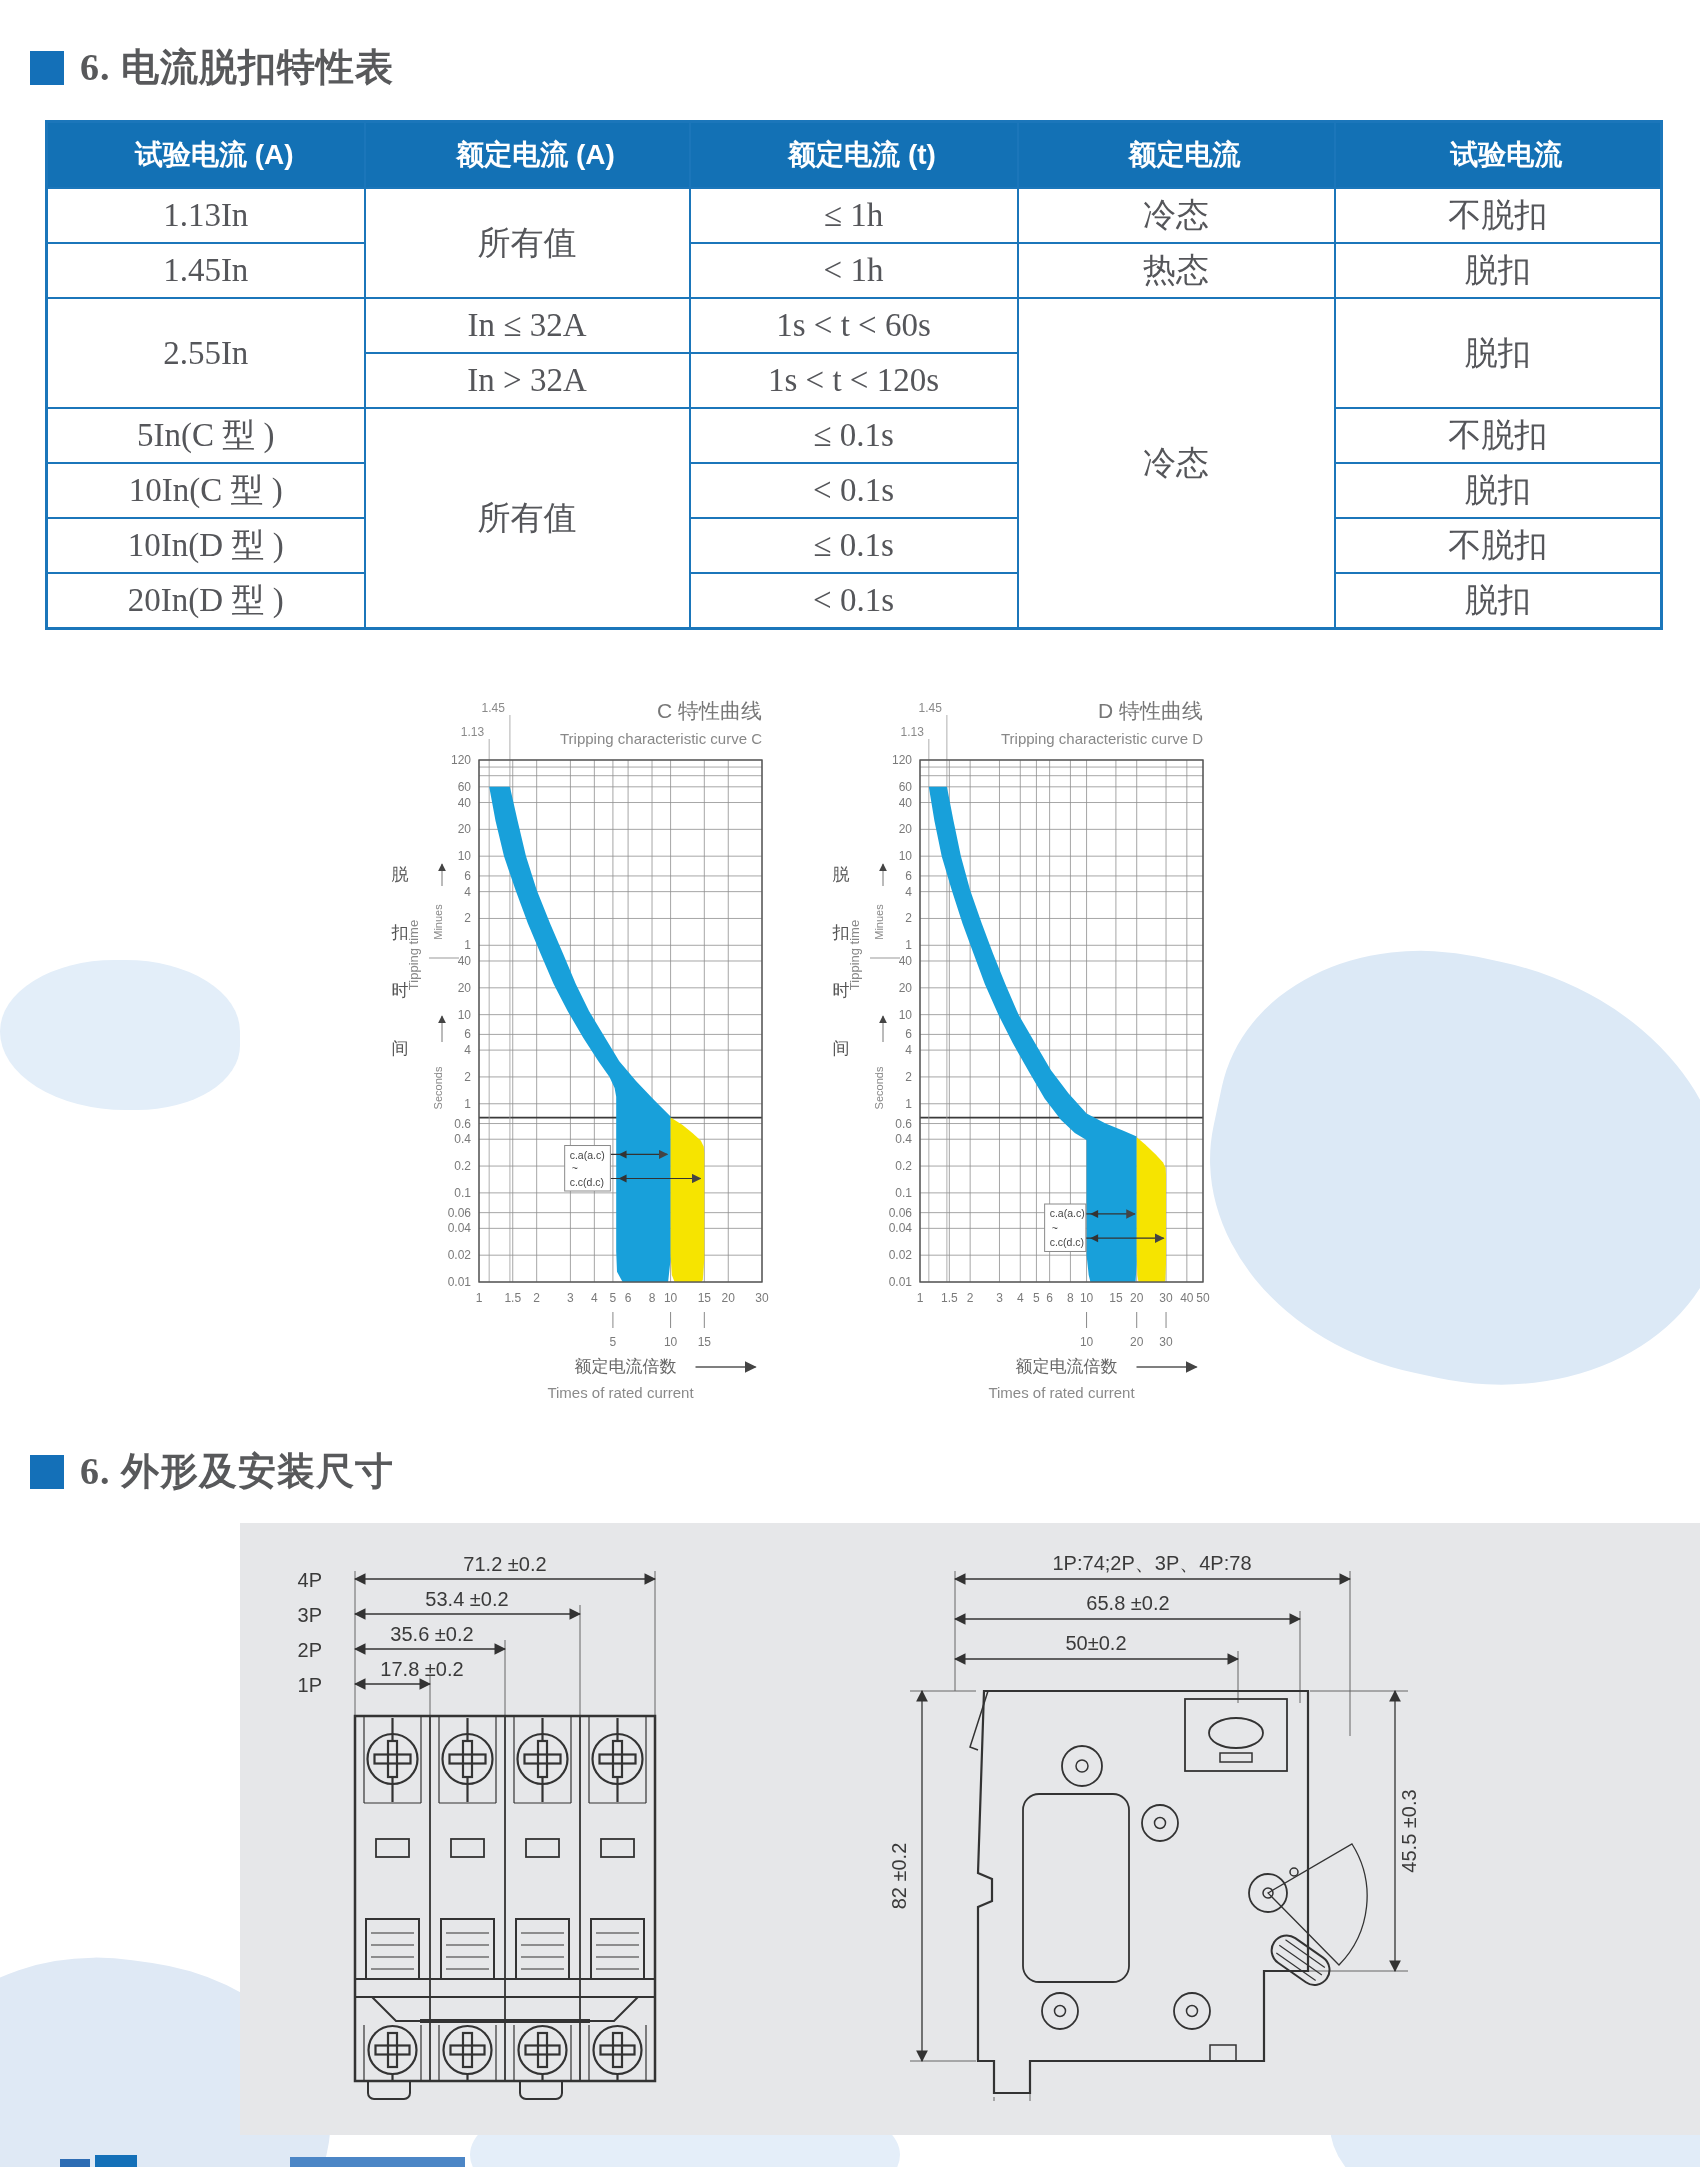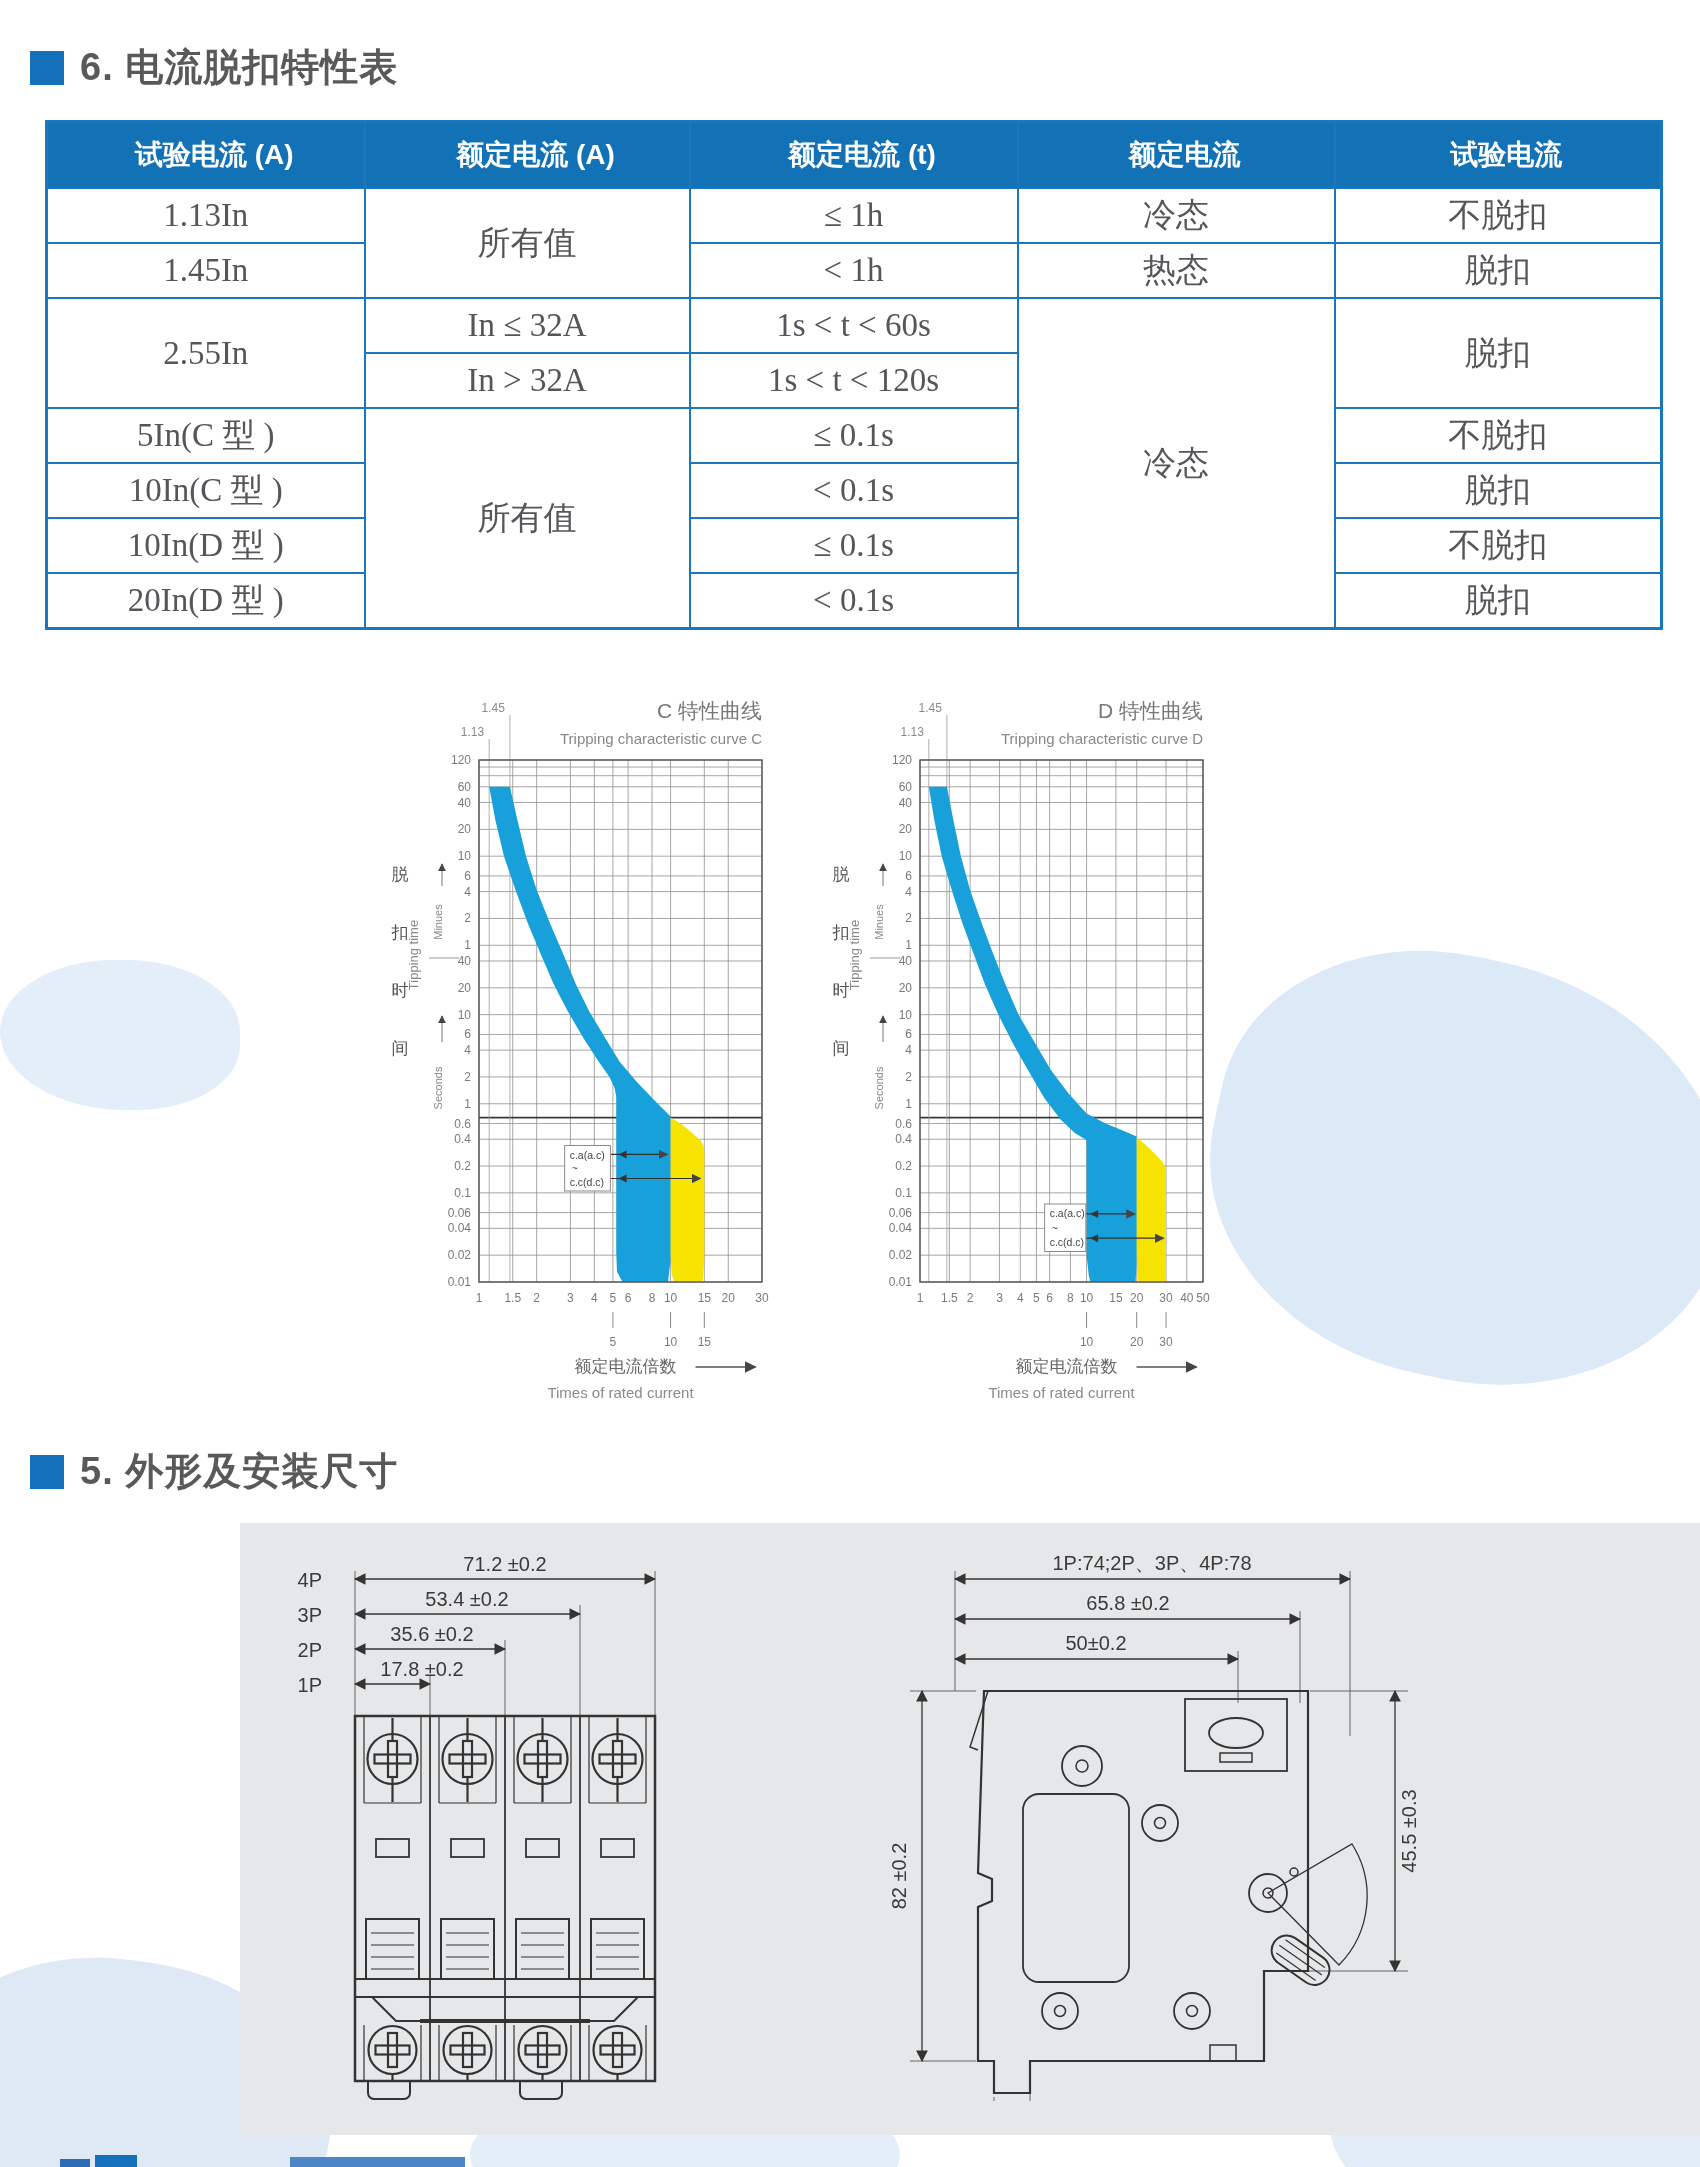--- a/index.html
+++ b/index.html
@@ -1,19 +1,19 @@
 <!DOCTYPE html>
 <html><head>
 <meta charset="utf-8">
 <style>
   html,body{margin:0;padding:0;background:#fff;}
   #page{position:relative;width:1700px;height:2167px;background:#ffffff;overflow:hidden;
         font-family:"Liberation Sans",sans-serif;}
   .blob{position:absolute;z-index:0;}
-  .sec-header{position:absolute;display:flex;align-items:center;gap:16px;z-index:3;}
+  .sec-header{position:absolute;display:flex;align-items:center;gap:16px;z-index:3;font-family:Liberation Serif, serif;}
   .sec-square{width:34px;height:34px;background:#1470b8;}
   .sec-title{font-size:38px;font-weight:bold;color:#58595b;letter-spacing:1px;}
   table.spec{position:absolute;left:45px;top:120px;width:1615px;z-index:2;
              border-collapse:collapse;table-layout:fixed;background:#fff;border:3px solid #1b76ba;}
   table.spec th{background:#1371b5;color:#fff;font-size:28px;font-weight:bold;height:62px;
                 border:2px solid #1b76ba;font-family:"Liberation Sans",sans-serif;padding-left:18px;}
   table.spec td{border:2px solid #1b76ba;text-align:center;vertical-align:middle;
                 font-family:"Liberation Serif","DejaVu Serif",serif;font-size:33px;
                 color:#55565a;height:51px;background:#fff;}
   svg.chart{position:absolute;z-index:2;}
@@ -346,21 +346,21 @@
       <line x1="345.8444583200421" y1="548.2103048891686" x2="423.5938435341278" y2="548.2103048891686" stroke="#333" stroke-width="1.2" marker-end="url(#arr1)"></line>
       <polygon points="350.10104410273937,548.2103048891686 358.10104410273937,544.2103048891686 358.10104410273937,552.2103048891686" fill="#333"></polygon>
       <rect x="304.6268098332346" y="514.0153577129566" width="41.21764848680755" height="47.46825287290369" fill="#fff" stroke="#8a8a8a" stroke-width="1"></rect>
       <text x="309.6268098332346" y="527.0153577129566" font-size="10.5" fill="#444" font-family="&quot;DejaVu Serif&quot;,serif">c.a(a.c)</text>
       <text x="311.6268098332346" y="541.7494841494085" font-size="10.5" fill="#444" font-family="&quot;DejaVu Serif&quot;,serif">~</text>
       <text x="309.6268098332346" y="556.4836105858603" font-size="10.5" fill="#444" font-family="&quot;DejaVu Serif&quot;,serif">c.c(d.c)</text>
     </svg>
 
   <div class="sec-header" style="left:30px;top:1446px;">
     <div class="sec-square"></div>
-    <div class="sec-title">5. 外形及安装尺寸</div>
+    <div class="sec-title">6. 外形及安装尺寸</div>
   </div>
 
   <div id="panel">
 
     <svg style="left:30px;top:18px;" width="520" height="560" viewBox="0 0 520 560">
       <defs>
         <marker id="arf" viewBox="0 0 10 10" refX="9" refY="5" markerWidth="9" markerHeight="9" orient="auto-start-reverse">
           <path d="M0,0L10,5L0,10Z" fill="#333"></path>
         </marker>
       </defs>

